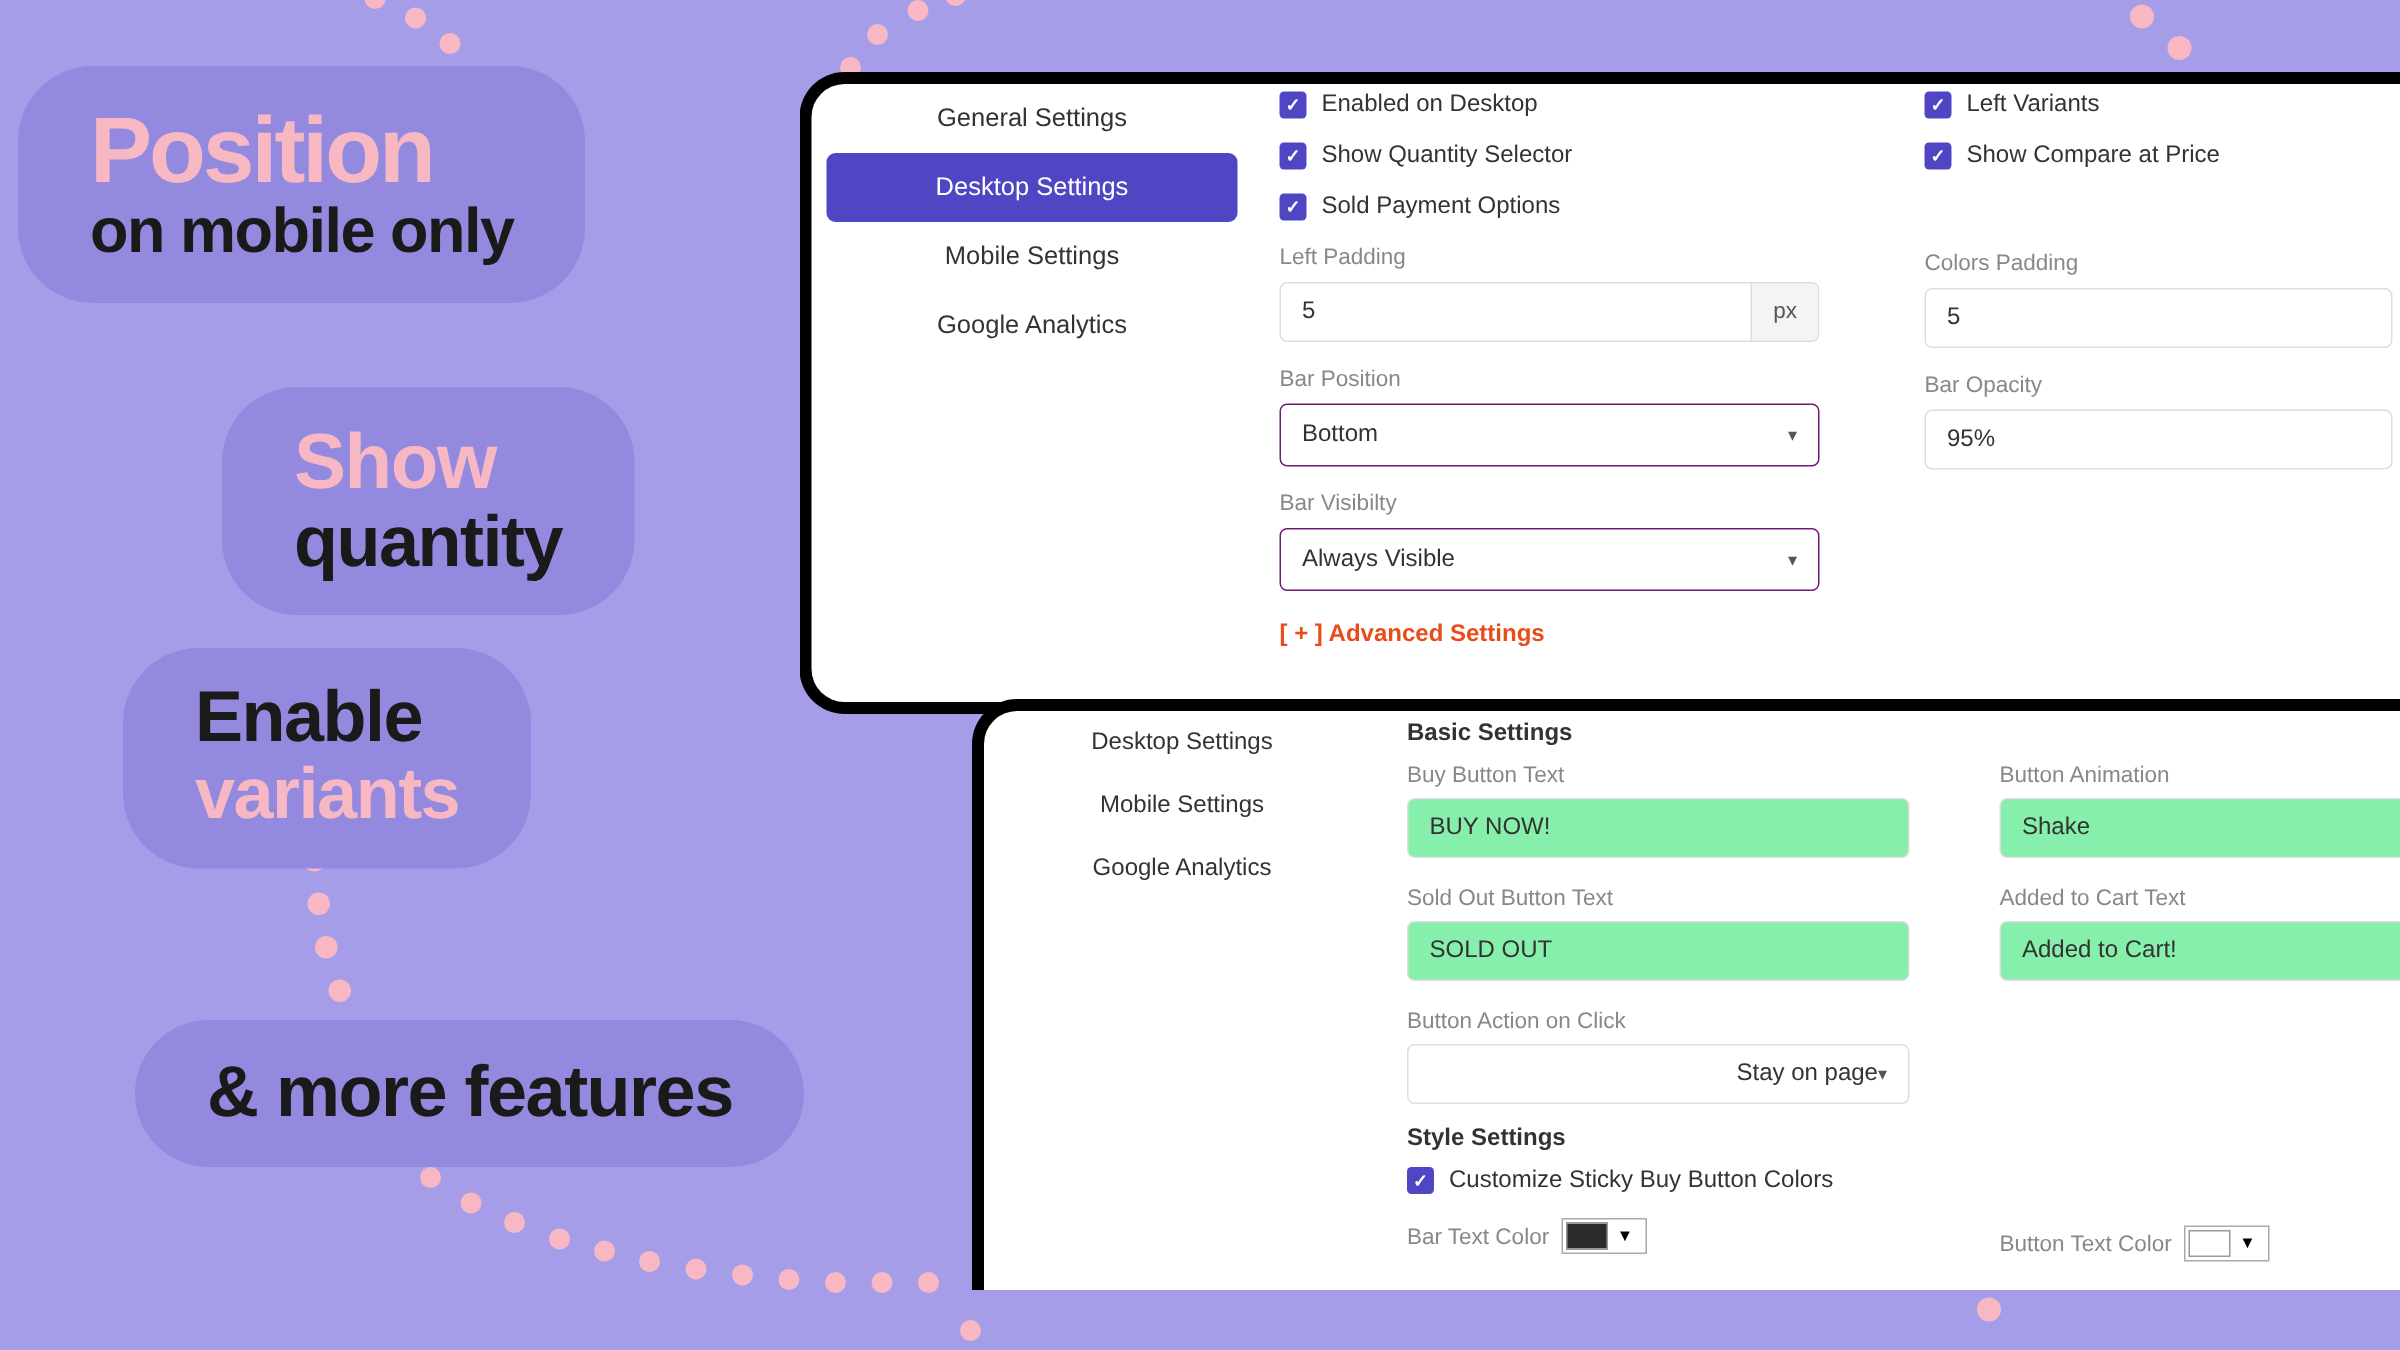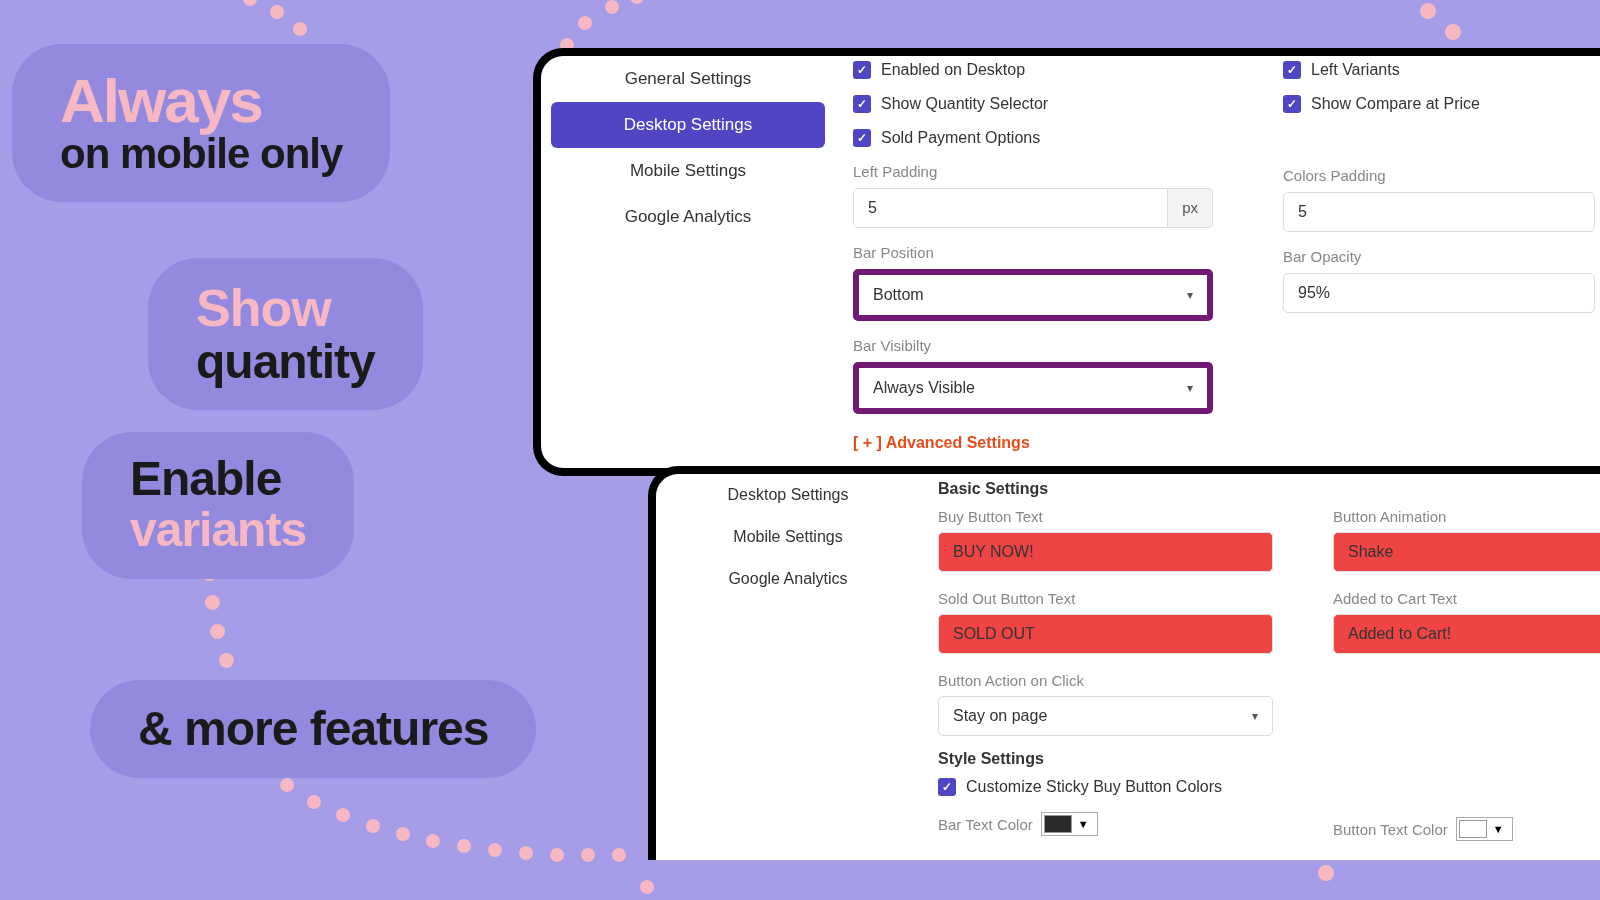--- a/index.html
+++ b/index.html
@@ -21,35 +21,35 @@
 .col1a { width: 360px; }
 .col1b { flex: 1; }
 .chk-row { display: flex; align-items: center; gap: 10px; margin-bottom: 16px; font-size: 16px; color: #333; }
 .chk { width: 18px; height: 18px; background: #5046c4; border-radius: 3px; display: flex; align-items: center; justify-content: center; }
 .chk::after { content: '✓'; color: #fff; font-size: 12px; font-weight: bold; }
 .label { font-size: 15px; color: #888; margin-bottom: 8px; margin-top: 6px; }
 .input-group { display: flex; margin-bottom: 16px; }
 .input { border: 1px solid #ddd; border-radius: 5px; padding: 10px 14px; font-size: 16px; color: #333; flex: 1; background: #fff; }
 .input-unit { border: 1px solid #ddd; border-left: none; border-radius: 0 5px 5px 0; background: #f4f4f4; padding: 10px 14px; font-size: 15px; color: #555; }
 .input-group .input.first { border-radius: 5px 0 0 5px; }
-.select { border: 6px solid #701a75; border-radius: 5px; padding: 11px 14px; font-size: 16px; color: #333; background: #fff; display: flex; justify-content: space-between; align-items: center; margin-bottom: 16px; }
+.select { border: 1px solid #701a75; border-radius: 5px; padding: 11px 14px; font-size: 16px; color: #333; background: #fff; display: flex; justify-content: space-between; align-items: center; margin-bottom: 16px; }
 .chevron { font-size: 12px; color: #555; }
 .advanced { margin-top: 20px; font-size: 16px; color: #e84c1a; font-weight: 700; }
 
 
 .panel2 { position: absolute; top: 466px; left: 648px; width: 965px; height: 394px; background: #fff; border: 8px solid #000; border-right: none; border-bottom: none; border-top-left-radius: 30px; overflow: hidden; display: flex; }
 .sidebar2 { width: 264px; padding: 0 10px; }
 .sidebar2 .item { padding: 12px 16px; font-size: 16px; color: #333; text-align: center; cursor: pointer; }
 .content2 { flex: 1; padding: 6px 8px 0 18px; display: flex; gap: 60px; }
 .col2a { width: 335px; }
 .col2b { flex: 1; }
 .section-title { font-size: 16px; font-weight: 700; color: #333; margin-bottom: 10px; }
 .label2 { font-size: 15px; color: #888; margin-bottom: 7px; margin-top: 4px; }
-.input2 { border: 1px solid #ddd; border-radius: 5px; padding: 10px 14px; font-size: 16px; color: #333; background: #ef4444; margin-bottom: 18px; }
-.select2 { border: 1px solid #ddd; border-radius: 5px; padding: 10px 14px; font-size: 16px; color: #333; background: #fff; display: flex; justify-content: space-between; align-items: center; margin-bottom: 14px; }
+.input2 { border: 1px solid #ddd; border-radius: 5px; padding: 10px 14px; font-size: 16px; color: #333; background: #86efac; margin-bottom: 18px; }
+.select2 { border: 1px solid #ddd; border-radius: 5px; padding: 10px 14px; font-size: 16px; color: #333; background: #fff; display: flex; justify-content: flex-end; align-items: center; margin-bottom: 14px; }
 .color-picker { border: 1px solid #aaa; display: inline-flex; align-items: center; padding: 2px; }
 .color-swatch { width: 28px; height: 18px; border: 1px solid #999; }
 .color-caret { padding: 0 6px; font-size: 11px; }
 .color-row { display: flex; align-items: center; gap: 8px; margin-top: 10px; }
 .color-label { font-size: 15px; color: #888; }
 </style>
 </head>
 <body>
 
 <div class="dot" style="top:-8px;left:243px;width:14px;height:14px"></div>
@@ -79,21 +79,21 @@
 <div class="dot" style="top:848px;left:612px;width:14px;height:14px"></div>
 <div class="dot" style="top:880px;left:640px;width:14px;height:14px"></div>
 
 <div class="dot" style="top:3px;left:1420px;width:16px;height:16px"></div>
 <div class="dot" style="top:24px;left:1445px;width:16px;height:16px"></div>
 <div class="dot" style="top:48px;left:1465px;width:16px;height:16px"></div>
 
 <div class="dot" style="top:865px;left:1318px;width:16px;height:16px"></div>
 
 <div class="badge" style="top:44px;left:12px;padding:26px 48px">
-  <h1>Always</h1>
+  <h1>Position</h1>
   <h2>on mobile only</h2>
 </div>
 
 <div class="badge" style="top:258px;left:148px;padding:22px 48px">
   <div class="sub" style="font-size:52px">Show</div>
   <h2 style="font-size:48px">quantity</h2>
 </div>
 
 <div class="badge" style="top:432px;left:82px;padding:22px 48px">
   <h2 style="font-size:48px">Enable</h2>

